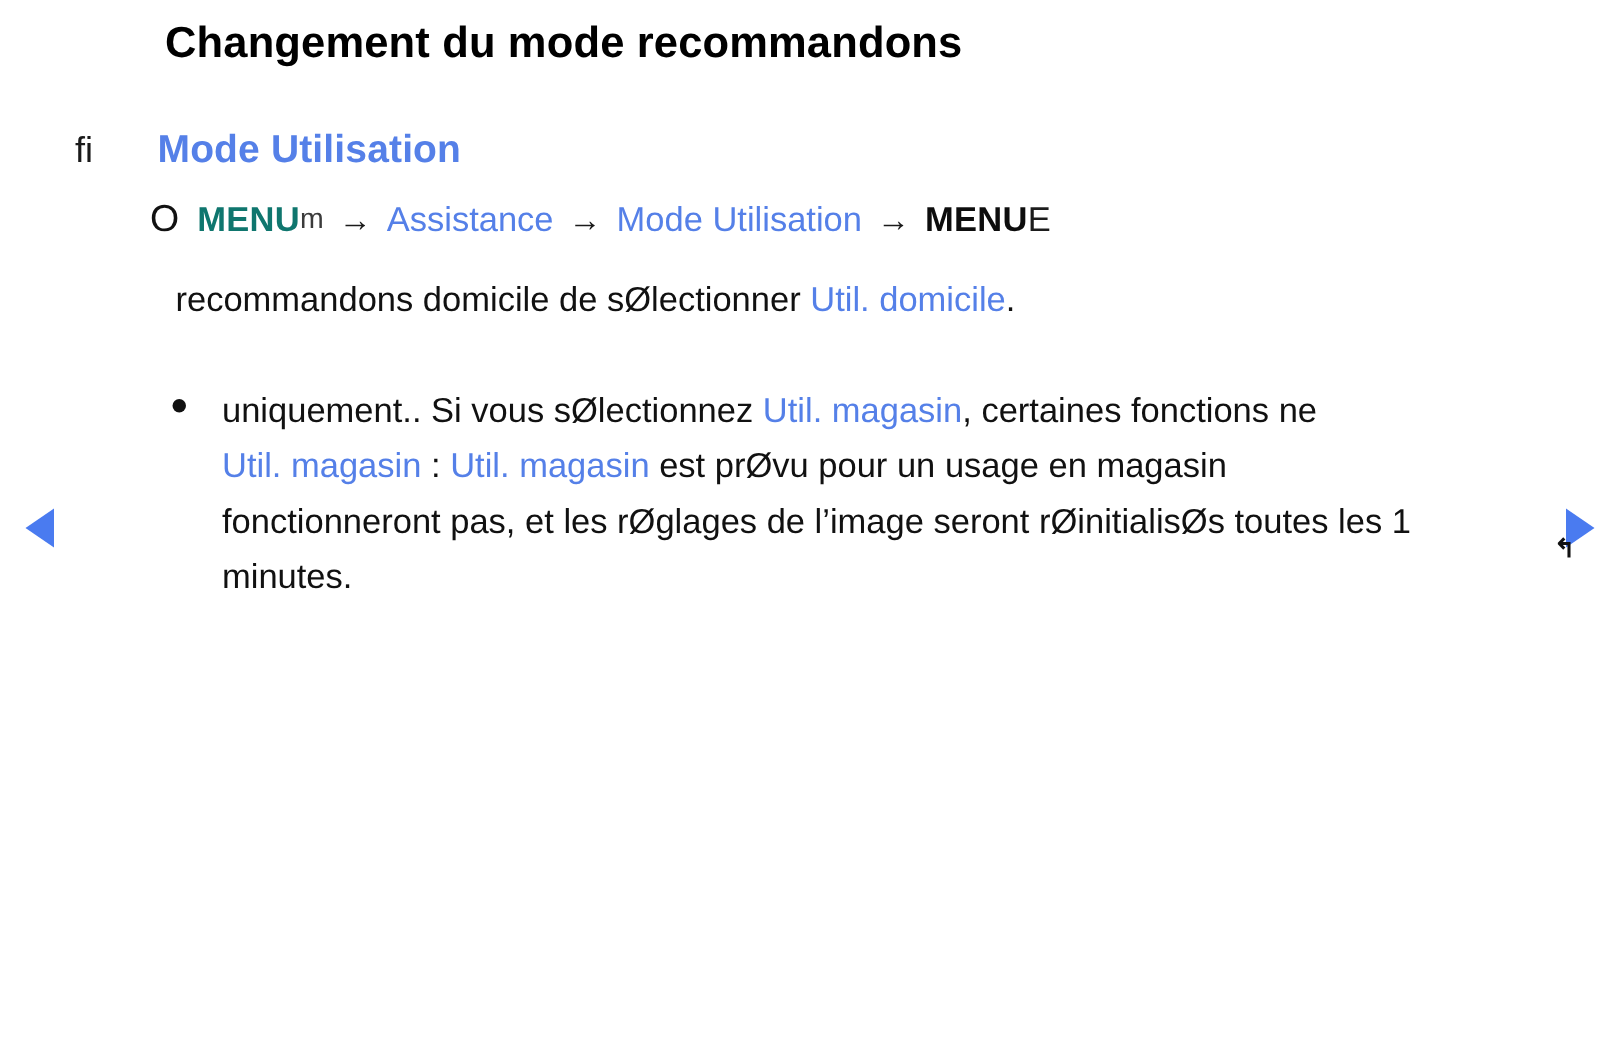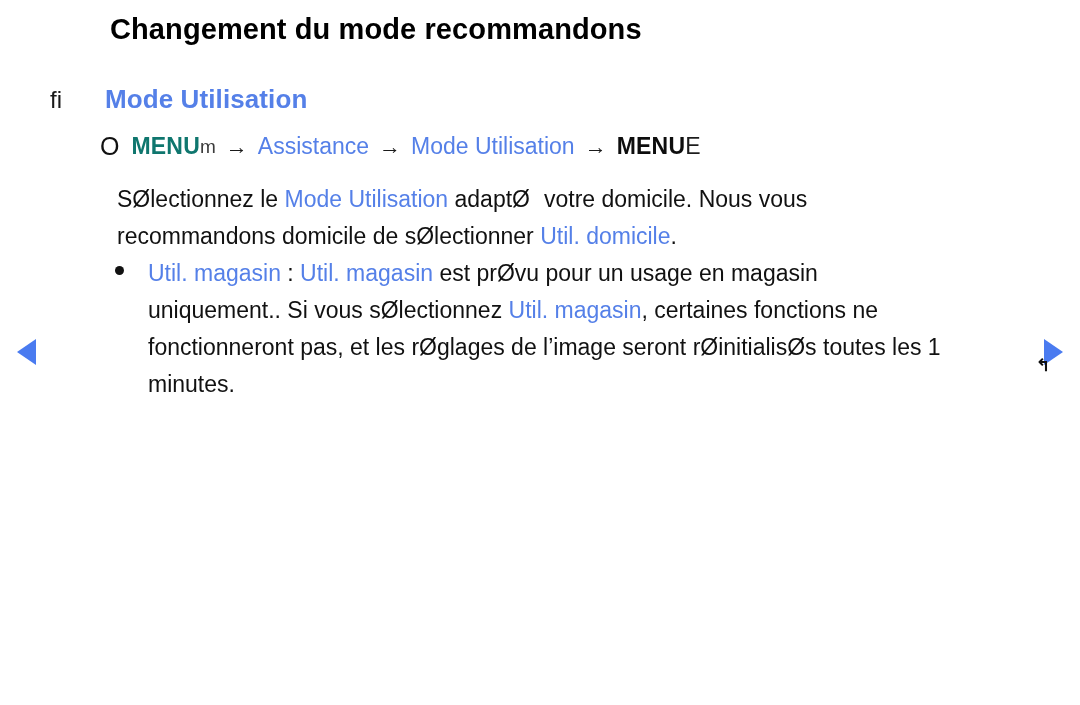--- a/index.html
+++ b/index.html
@@ -197,32 +197,29 @@
   <span class="path-link">Assistance</span>
   <span class="path-arrow">→</span>
   <span class="path-link">Mode Utilisation</span>
   <span class="path-arrow">→</span>
   <span class="path-enter">MENU</span>
     <span class="path-enter-tail">E</span>
 </div>
 
 <div class="body-block">
   <div class="body-line">
-    <span>SØlectionnez le </span><span class="blue">Mode Utilisation</span><span> adaptØ</span><span class="gap"></span><span>votre domicile. Nous vous</span>
-  </div>
-  <div class="body-line">
     <span>recommandons domicile de sØlectionner </span><span class="blue">Util. domicile</span><span>.</span>
   </div>
 </div>
 
 <div class="bullets" id="bullet-container">
     <div class="bullet-item">
       <span class="bullet-dot"></span>
+      <div class="bullet-line"><span>uniquement.. Si vous sØlectionnez </span><span class="blue">Util. magasin</span><span>, certaines fonctions ne</span></div>
       <div class="bullet-line"><span class="blue">Util. magasin</span><span> : </span><span class="blue">Util. magasin</span><span> est prØvu pour un usage en magasin</span></div>
-      <div class="bullet-line"><span>uniquement.. Si vous sØlectionnez </span><span class="blue">Util. magasin</span><span>, certaines fonctions ne</span></div>
       <div class="bullet-line"><span>fonctionneront pas, et les rØglages de l’image seront rØinitialisØs toutes les 1</span></div>
       <div class="bullet-line"><span>minutes.</span></div>
     </div>
   </div>
 
 <div class="nav-arrow nav-left"></div>
 <div class="nav-arrow nav-right"></div>
 <div class="cursor-glyph">↰</div>
 
 </body></html>

